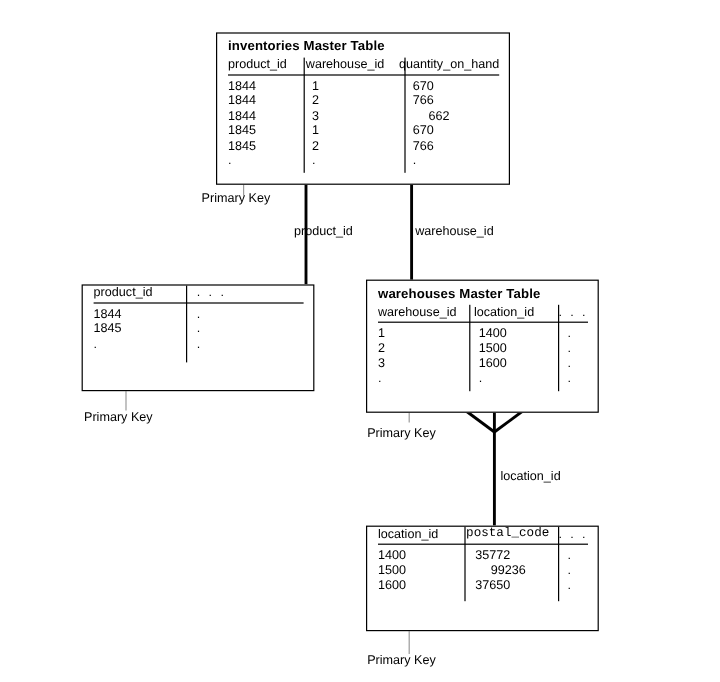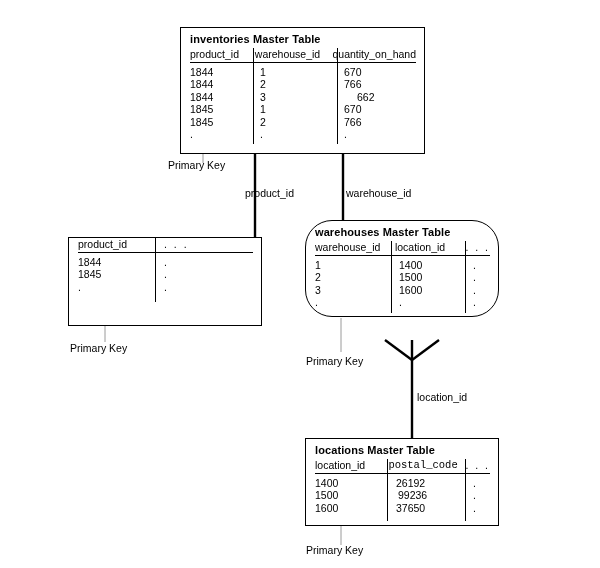--- a/index.html
+++ b/index.html
@@ -177,21 +177,21 @@
           <div class="cell" style="padding-left:9px;">.</div>
         </div>
         <div class="bodyrow">
           <div class="cell" style="width:77px;">.</div>
           <div class="cell" style="padding-left:9px;">.</div>
         </div>
       </div>
     </div>
   </div>
 
-  <div class="tbl" style="left:305px; top:220px; width:194px; height:97px;border-radius:27px;">
+  <div class="tbl" style="left:305px; top:233px; width:194px; height:111px;">
     <div class="title">warehouses Master Table</div>
     <div class="grid">
       <div class="vsep" style="left:76px;  height:72px;"></div>
       <div class="vsep" style="left:150px; height:72px;"></div>
       <div class="hdrrow">
         <div class="cell" style="width:76px;">warehouse_id</div>
         <div class="cell" style="width:74px;padding-left:8px;">location_id</div>
         <div class="cell dots" style="padding-left:8px;">. . .</div>
       </div>
       <div class="hdr-underline"></div>
@@ -214,39 +214,38 @@
         <div class="bodyrow">
           <div class="cell" style="width:76px;">.</div>
           <div class="cell" style="width:74px;padding-left:8px;">.</div>
           <div class="cell" style="padding-left:8px;">.</div>
         </div>
       </div>
     </div>
   </div>
 
   <div class="tbl" style="left:305px; top:438px; width:194px; height:88px;">
-    <div class="title">locations Master Table</div>
     <div class="grid">
       <div class="vsep" style="left:72px;  height:62px;"></div>
       <div class="vsep" style="left:150px; height:62px;"></div>
       <div class="hdrrow">
         <div class="cell" style="width:72px;">location_id</div>
         <div class="cell" style="width:78px;padding-left:9px;font-family:Liberation Mono, monospace;">postal_code</div>
         <div class="cell dots" style="padding-left:8px;">. . .</div>
       </div>
       <div class="hdr-underline"></div>
       <div>
         <div class="bodyrow">
           <div class="cell" style="width:72px;">1400</div>
-          <div class="cell" style="width:78px;padding-left:9px;">26192</div>
+          <div class="cell" style="width:78px;padding-left:9px;">35772</div>
           <div class="cell" style="padding-left:8px;">.</div>
         </div>
         <div class="bodyrow">
           <div class="cell" style="width:72px;">1500</div>
-          <div class="cell" style="width:78px;padding-left:11px;">99236</div>
+          <div class="cell" style="width:78px;padding-left:22px;">99236</div>
           <div class="cell" style="padding-left:8px;">.</div>
         </div>
         <div class="bodyrow">
           <div class="cell" style="width:72px;">1600</div>
           <div class="cell" style="width:78px;padding-left:9px;">37650</div>
           <div class="cell" style="padding-left:8px;">.</div>
         </div>
       </div>
     </div>
   </div>

